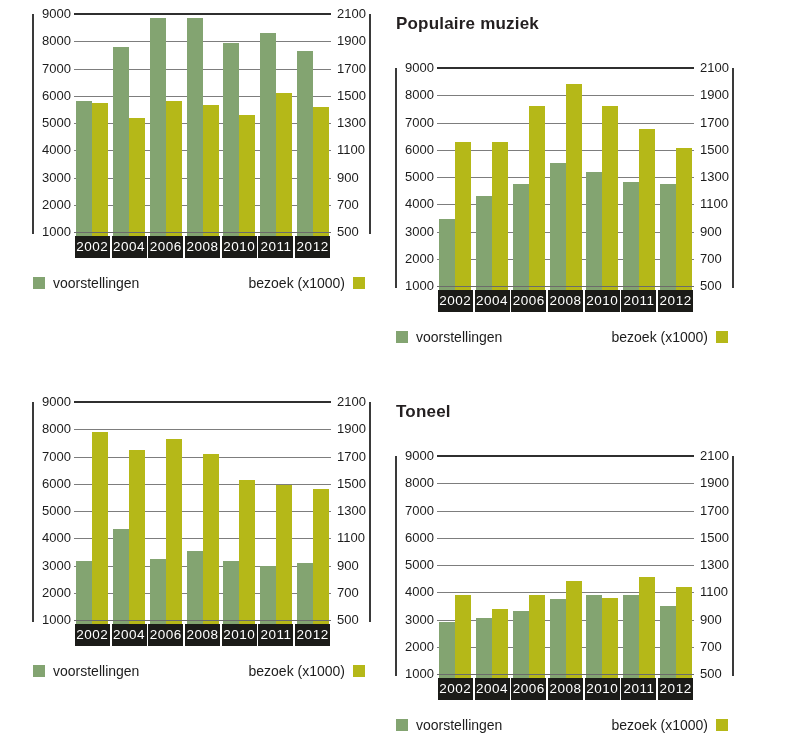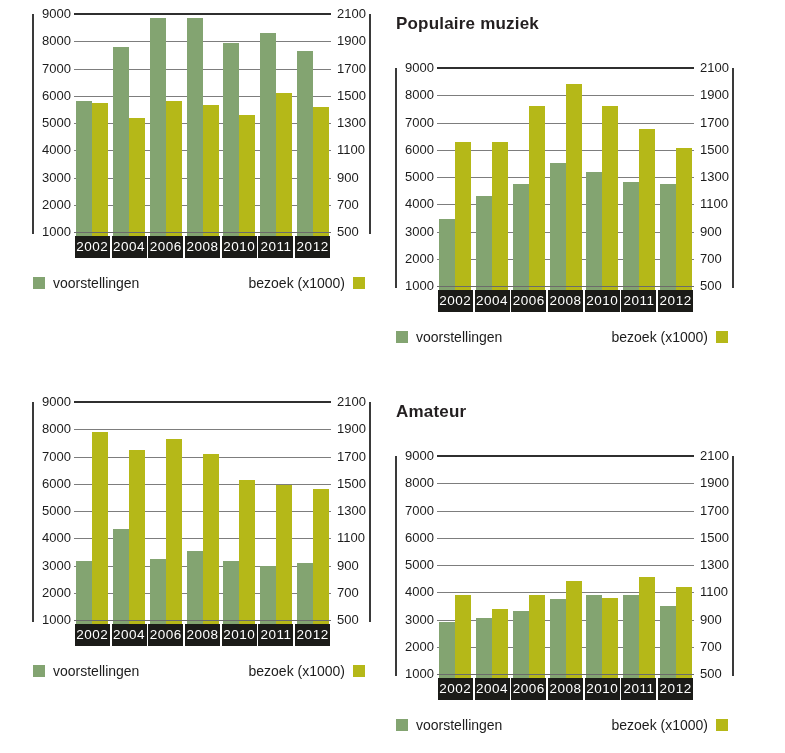--- a/index.html
+++ b/index.html
@@ -255,21 +255,21 @@
         <span>voorstellingen</span>
       </div>
       <div class="legend-item">
         <span>bezoek (x1000)</span>
         <span class="swatch olive"></span>
       </div>
     </div>
   </section>
 
   <section class="chart-block">
-    <h2 class="chart-title">Amateur</h2>
+    <h2 class="chart-title">Toneel</h2>
     <div class="chart-area">
         <div class="axis-vline" style="left: 0px;"></div>
         <div class="axis-vline" style="left: 337px;"></div>
         <div class="gridline top" style="top: 0px; left: 42px; width: 257px;"></div>
         <div class="tick-label left" style="top: -8px;">9000</div>
         <div class="tick-label right" style="top: -8px;">2100</div>
         <div class="gridline" style="top: 27.25px; left: 42px; width: 257px;"></div>
         <div class="tick-label left" style="top: 19.25px;">8000</div>
         <div class="tick-label right" style="top: 19.25px;">1900</div>
         <div class="gridline" style="top: 54.5px; left: 42px; width: 257px;"></div>

